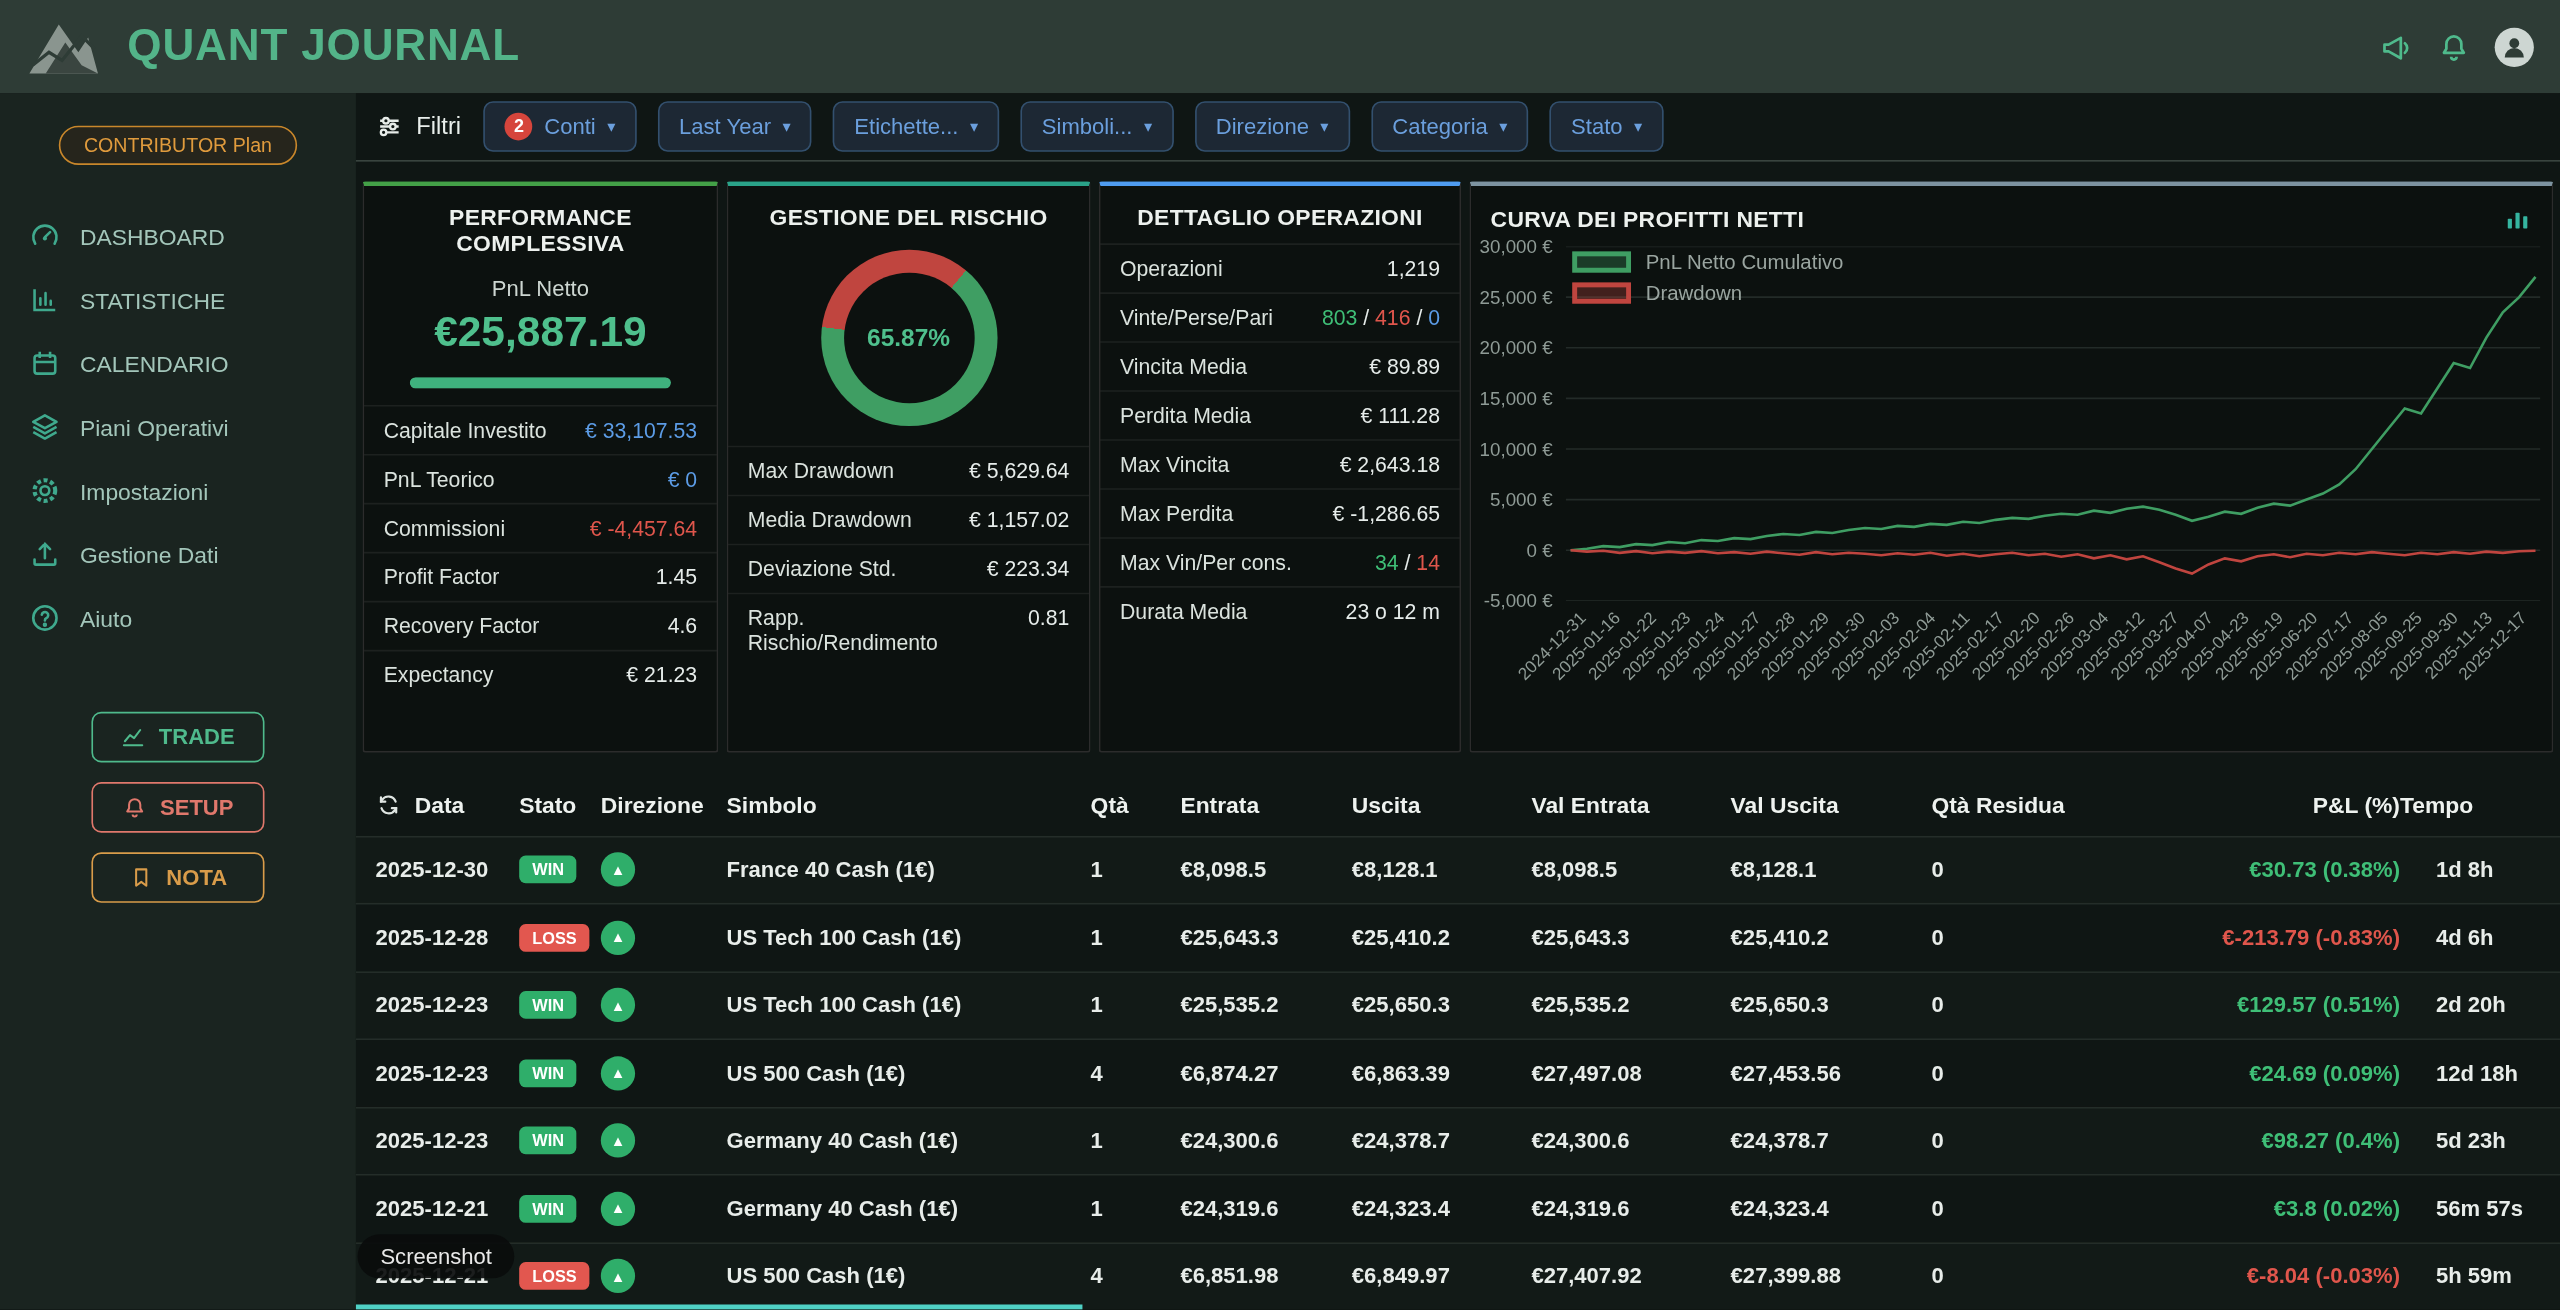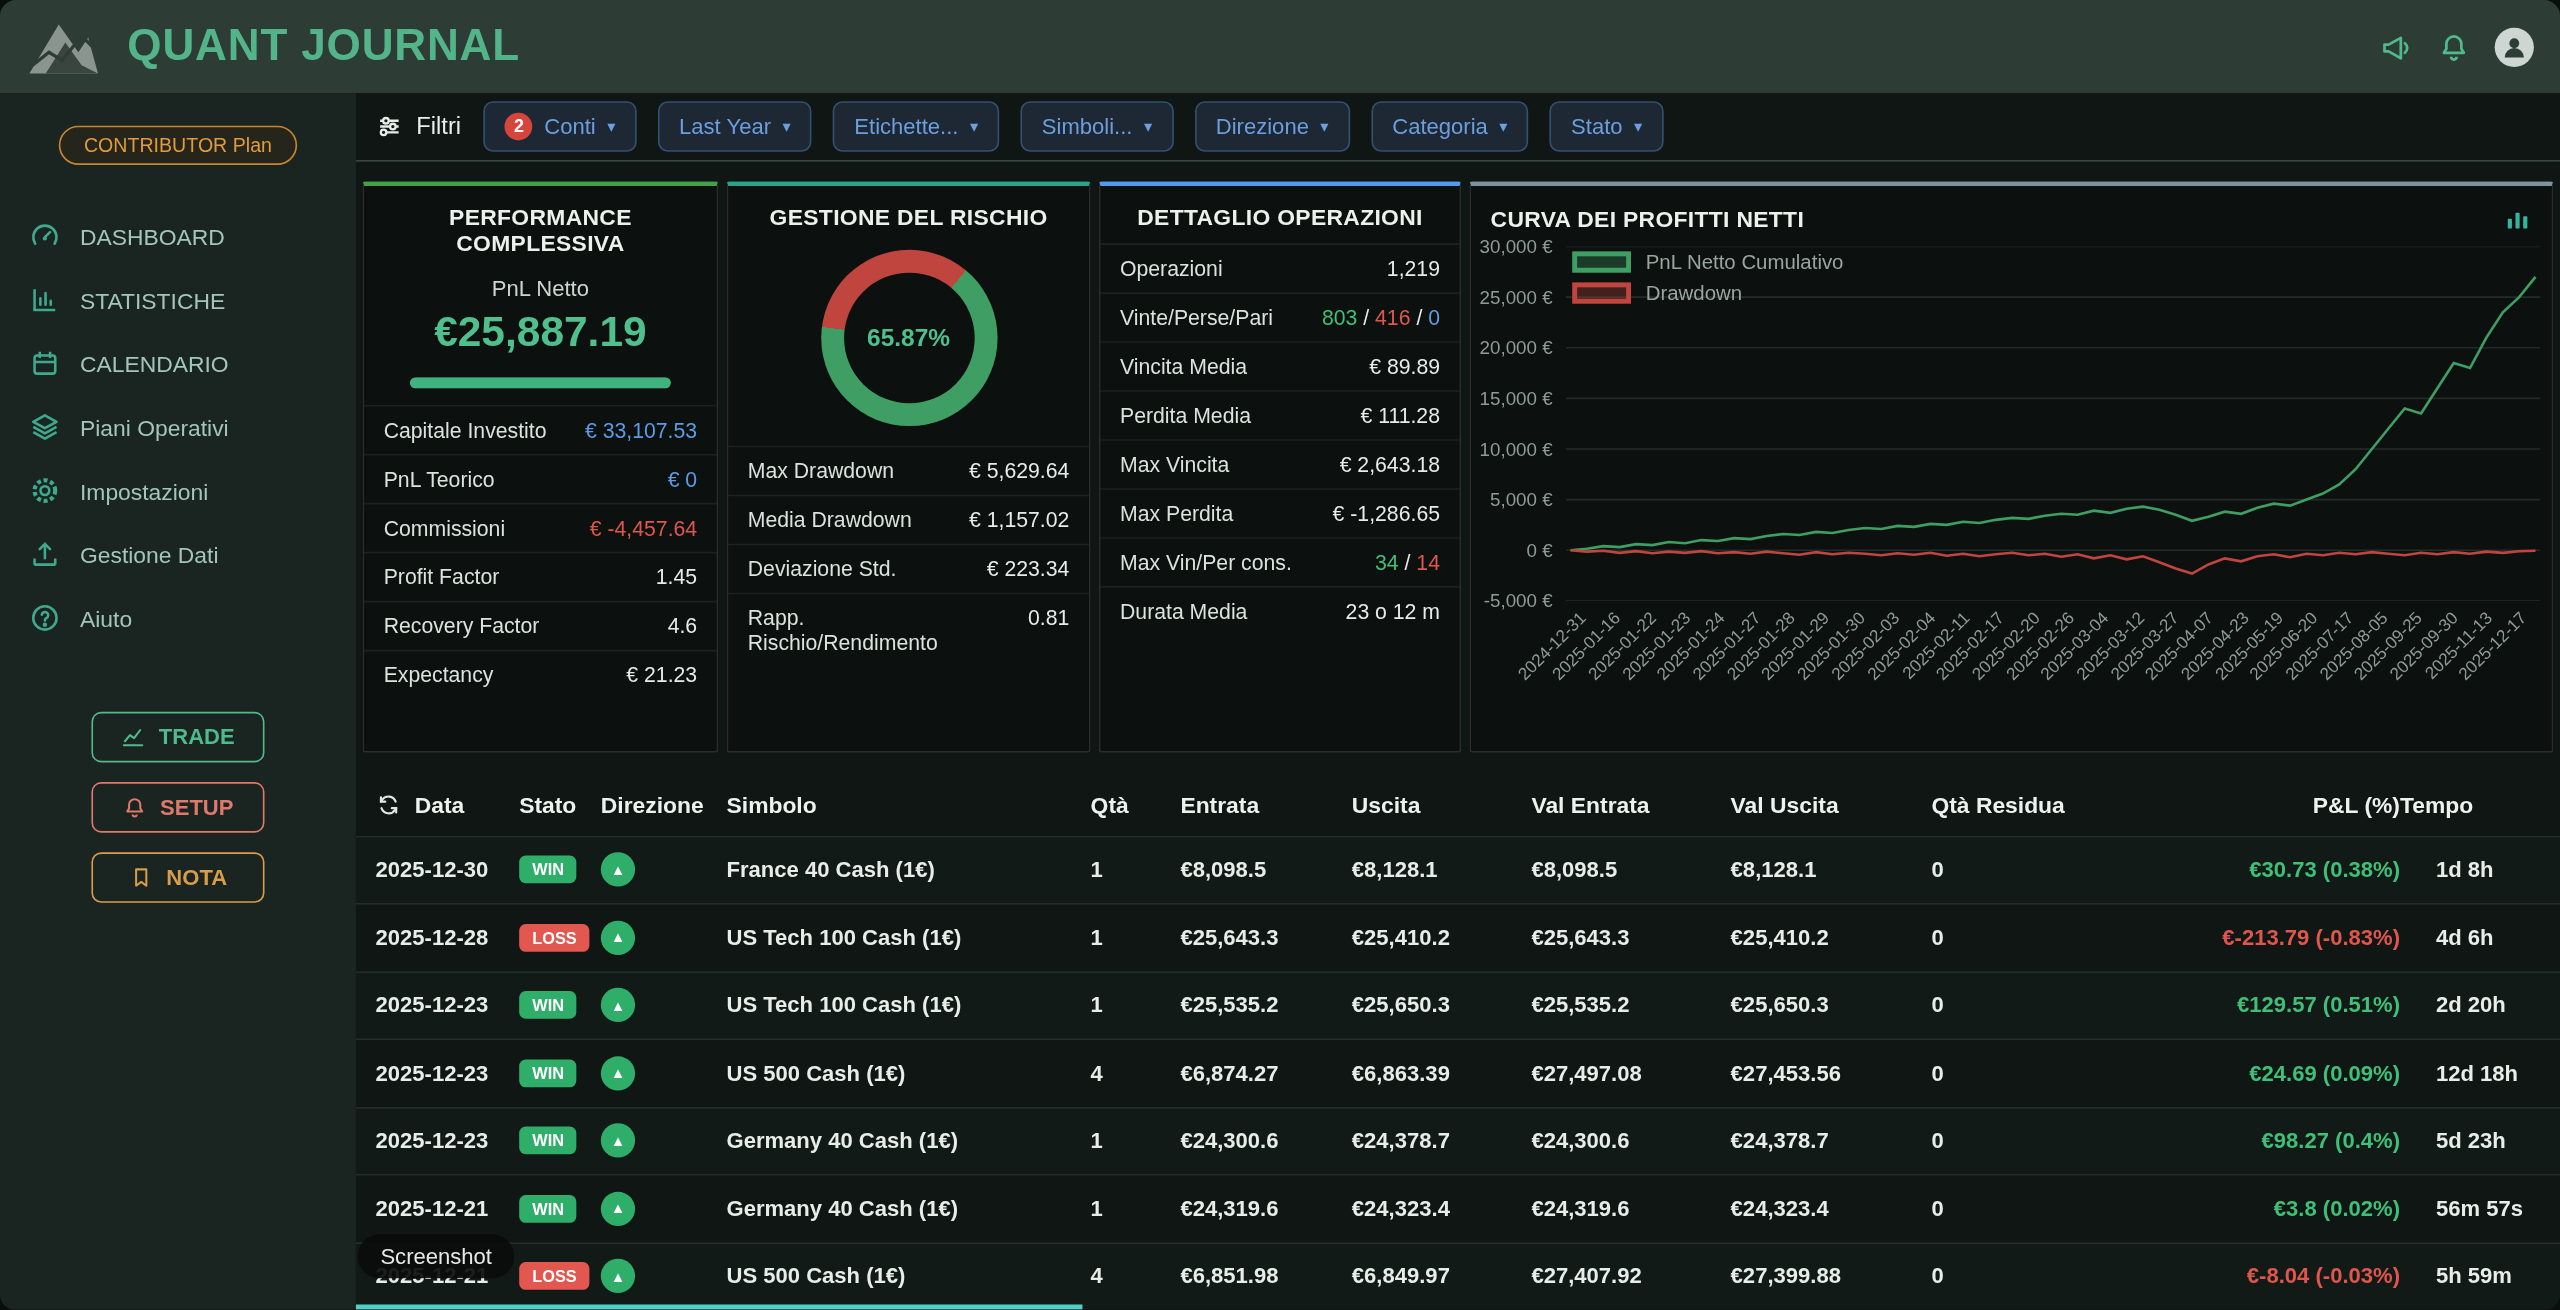--- a/index.html
+++ b/index.html
@@ -1,16 +1,16 @@
 <!DOCTYPE html>
 <html><head>
 <meta charset="utf-8">
 <style>
   html,body{margin:0;padding:0;background:#0a0f0d;}
-  .viewport{position:relative;width:2560px;height:1310px;overflow:hidden;background:#0f1614;border-radius:16px;}
+  .viewport{position:relative;width:2560px;height:1310px;overflow:hidden;background:#0f1614;}
   .app{position:absolute;top:0;left:0;width:1568px;height:802px;transform:scale(1.63265);transform-origin:0 0;
        background:#0f1614;font-family:"Liberation Sans",sans-serif;-webkit-font-smoothing:antialiased;}
 
   
   header{height:57px;background:#2e3c36;display:flex;align-items:center;padding:0 16px;gap:16px;box-sizing:border-box;}
   .logo svg{display:block;}
   .app-title{color:#53b489;font-size:27px;font-weight:bold;letter-spacing:.5px;}
   .header-actions{margin-left:auto;display:flex;align-items:center;gap:15px;color:#4fba8c;}
   .hicon{display:flex;cursor:pointer;}
   .hicon svg{width:20px;height:20px;}

